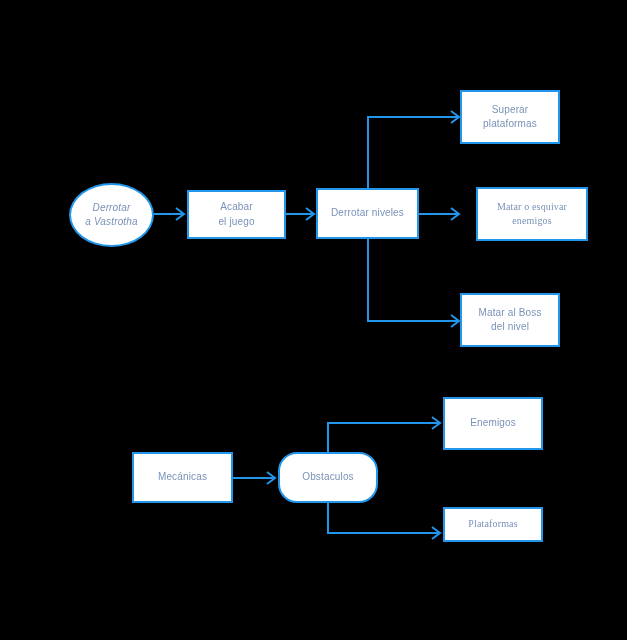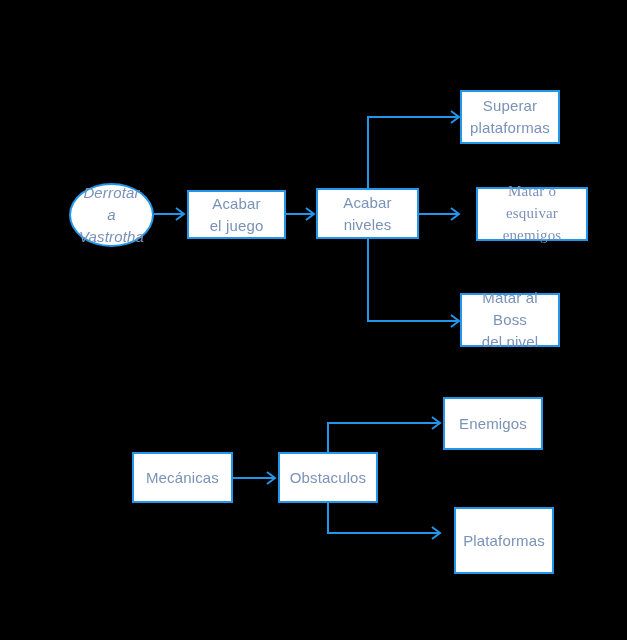--- a/index.html
+++ b/index.html
@@ -18,21 +18,21 @@
   .node {
     position: absolute;
     background: #ffffff;
     border: 2px solid #2196ea;
     box-sizing: border-box;
     display: flex;
     align-items: center;
     justify-content: center;
     text-align: center;
     color: #7a92b8;
-    font-size: 15px;
+    font-size: 10px;
     line-height: 1.45;
     letter-spacing: 0.15px;
   }
   .node.ellipse {
     border-radius: 50%;
   }
   .node.rounded {
     border-radius: 0;
   }
   .node .label {
@@ -103,46 +103,46 @@
     <span class="label">Derrotar
 a Vastrotha</span>
   </div>
 
   <div class="node rounded" style="left:187px; top:190px; width:99px; height:49px;">
     <span class="label">Acabar
 el juego</span>
   </div>
 
   <div class="node" style="left:316px; top:188px; width:103px; height:51px;">
-    <span class="label">Acabar niveles</span>
+    <span class="label">Derrotar niveles</span>
   </div>
 
   <div class="node" style="left:460px; top:90px; width:100px; height:54px;">
     <span class="label">Superar plataformas</span>
   </div>
 
   <div class="node" style="left:476px; top:187px; width:112px; height:54px;font-family:Liberation Serif, serif;">
     <span class="label">Matar o esquivar
 enemigos</span>
   </div>
 
   <div class="node" style="left:460px; top:293px; width:100px; height:54px;justify-content:center;">
     <span class="label">Matar al Boss
 del  nivel</span>
   </div>
 
   <div class="node" style="left:132px; top:452px; width:101px; height:51px;">
     <span class="label">Mecánicas</span>
   </div>
 
-  <div class="node" style="left:278px; top:452px; width:100px; height:51px;">
+  <div class="node" style="left:278px; top:452px; width:100px; height:51px;border-radius:19px;">
     <span class="label">Obstaculos</span>
   </div>
 
   <div class="node" style="left:443px; top:397px; width:100px; height:53px;">
     <span class="label">Enemigos</span>
   </div>
 
-  <div class="node" style="left:454px; top:507px; width:100px; height:67px;">
+  <div class="node" style="left:443px; top:507px; width:100px; height:35px;font-family:Liberation Serif, serif;">
     <span class="label">Plataformas</span>
   </div>
 
 </div>
 
 </body></html>

